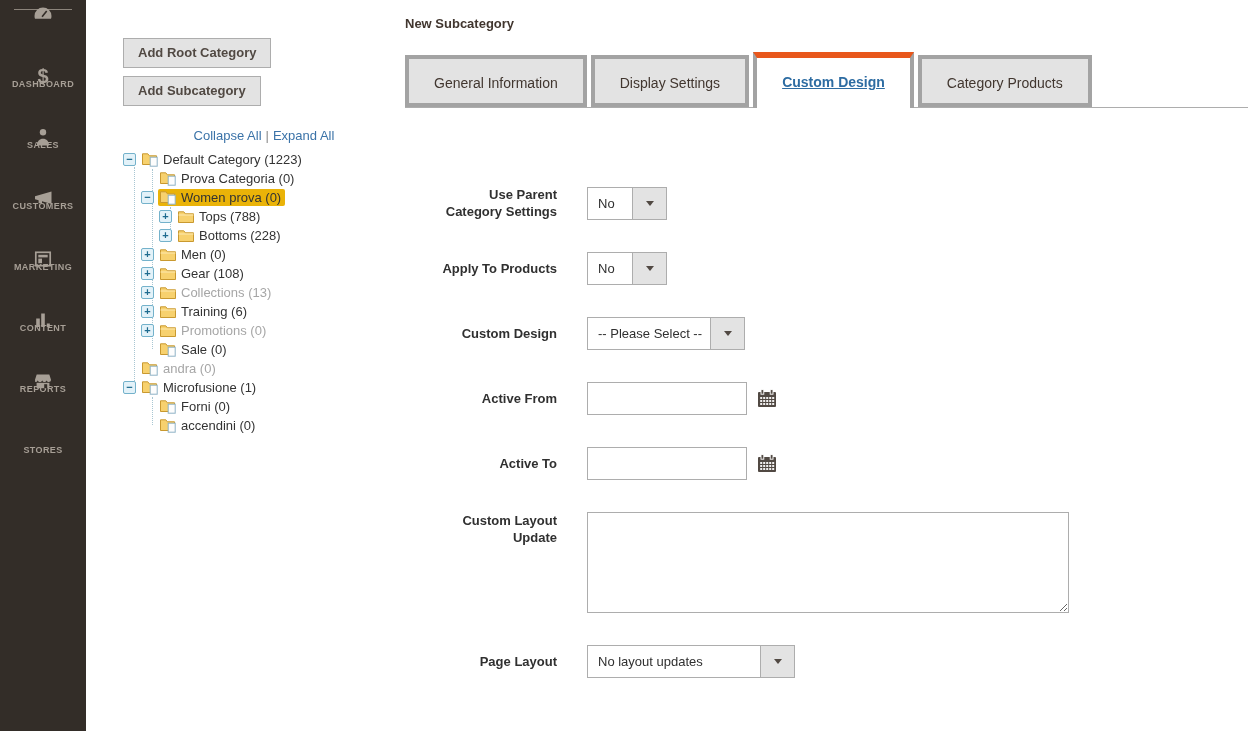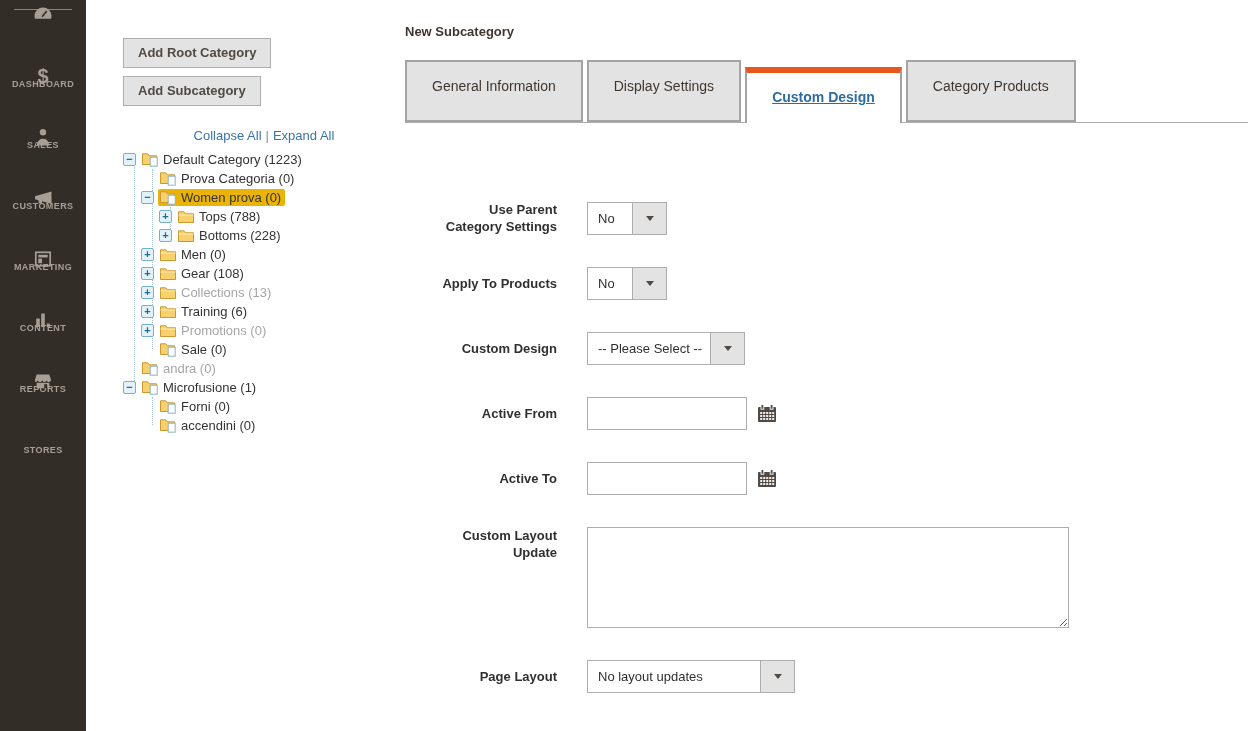--- a/index.html
+++ b/index.html
@@ -60,29 +60,29 @@
   .exp.minus::before { content:"\2212"; margin-top:-1px; }
   .exp.none { visibility:hidden; border:none; background:none; }
   .node { display:flex; align-items:center; padding:1px 4px 1px 2px; border-radius:2px; }
   .tree-row.selected .node { background:#eab308; }
   .tree-row.disabled .tlabel { color:#a6a6a6; }
   .ticon { width:17px; height:15px; margin-right:4px; flex:none; }
   .tlabel { white-space:nowrap; }
 
   
   .main { position:absolute; left:405px; top:0; right:0; }
-  .page-title { padding-top:24px; font-size:13px; font-weight:bold; color:#41362f; }
+  .page-title { padding-top:16px; font-size:13px; font-weight:bold; color:#41362f; }
 
   .tabs {
     margin-top:21px; display:flex; align-items:flex-end;
     border-bottom:1px solid #adadad; margin-right:8px;
   }
   .tab {
-    height:62px; line-height:48px; padding:0 25px; margin-right:4px;
-    background:#e3e3e3; border:2px solid #a3a3a3;
+    height:52px; line-height:48px; padding:0 25px; margin-right:4px;
+    background:#e3e3e3; border:4px solid #a3a3a3;
     font-size:14px; color:#41362f; cursor:pointer; white-space:nowrap;
   }
   .tab.active {
     height:56px; background:#fff; border-bottom:none;
     border-top:6px solid #e8571c; margin-bottom:-1px; line-height:49px;
     position:relative; z-index:2;
   }
   .tab.active .tab-label {
     color:#2d6ca2; text-decoration:underline; font-weight:bold;
   }

